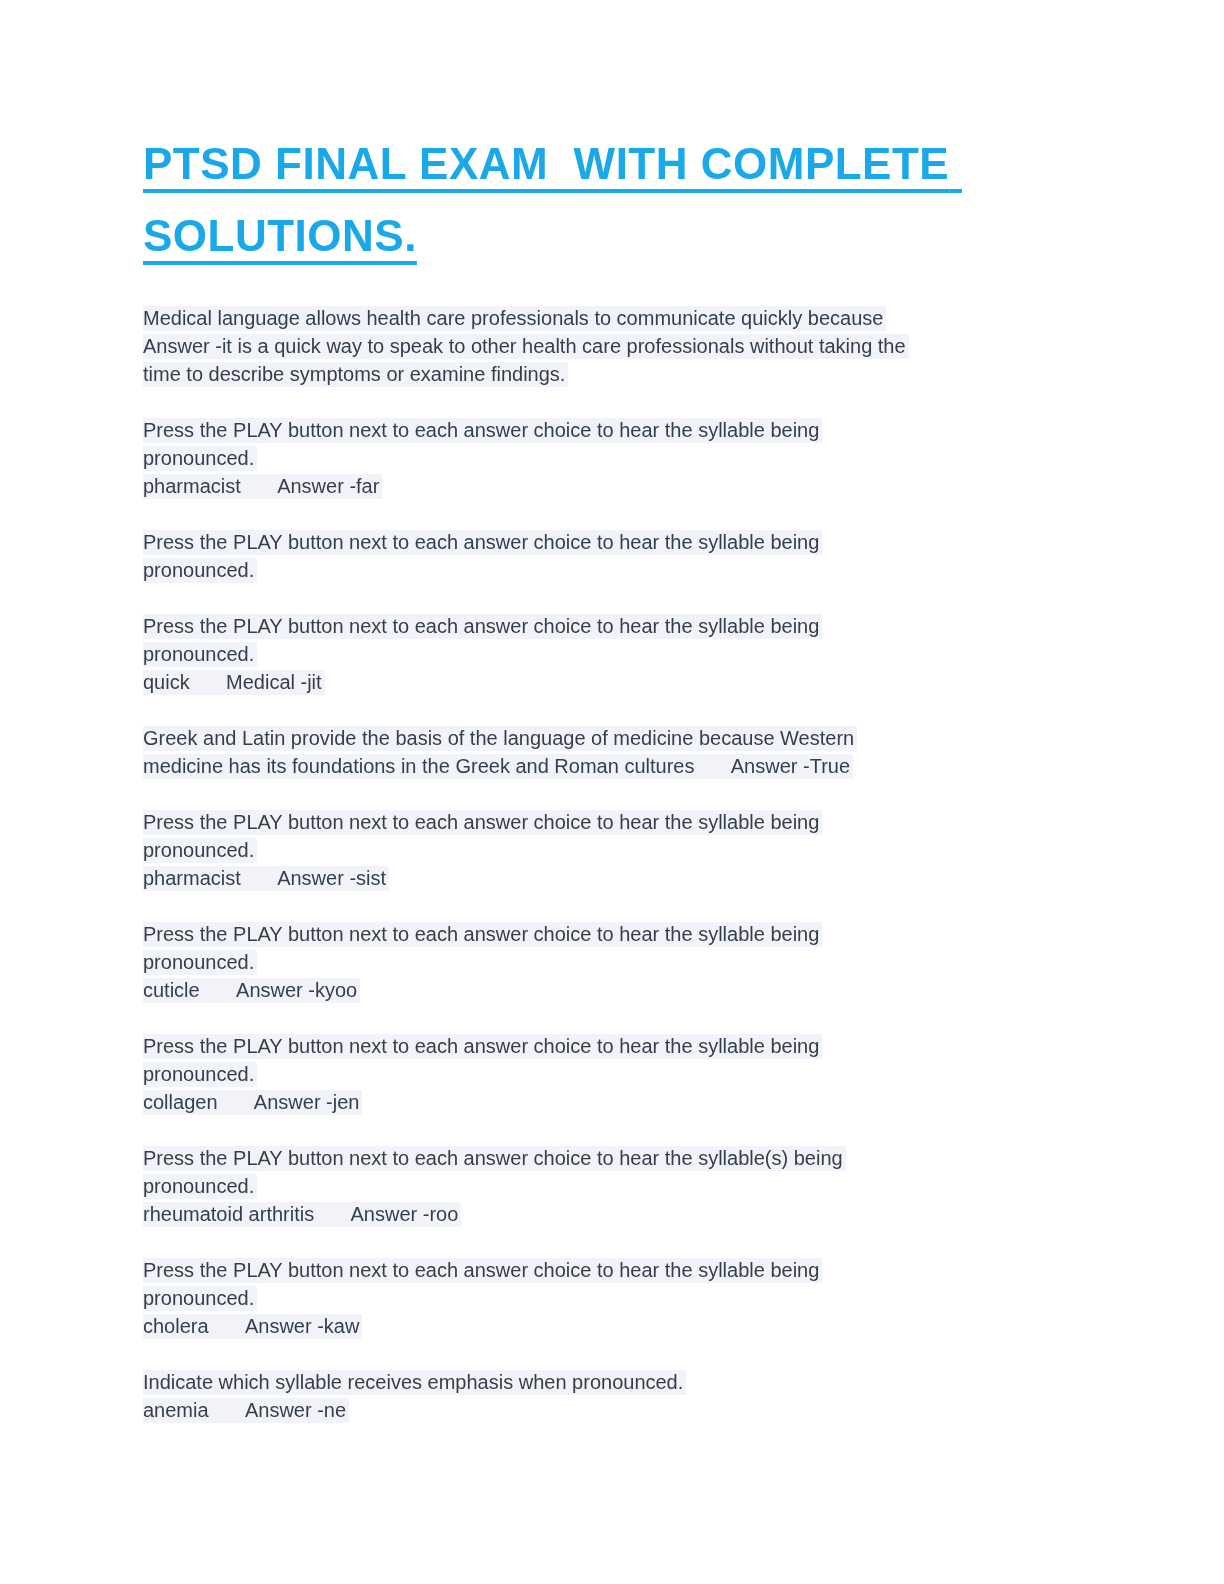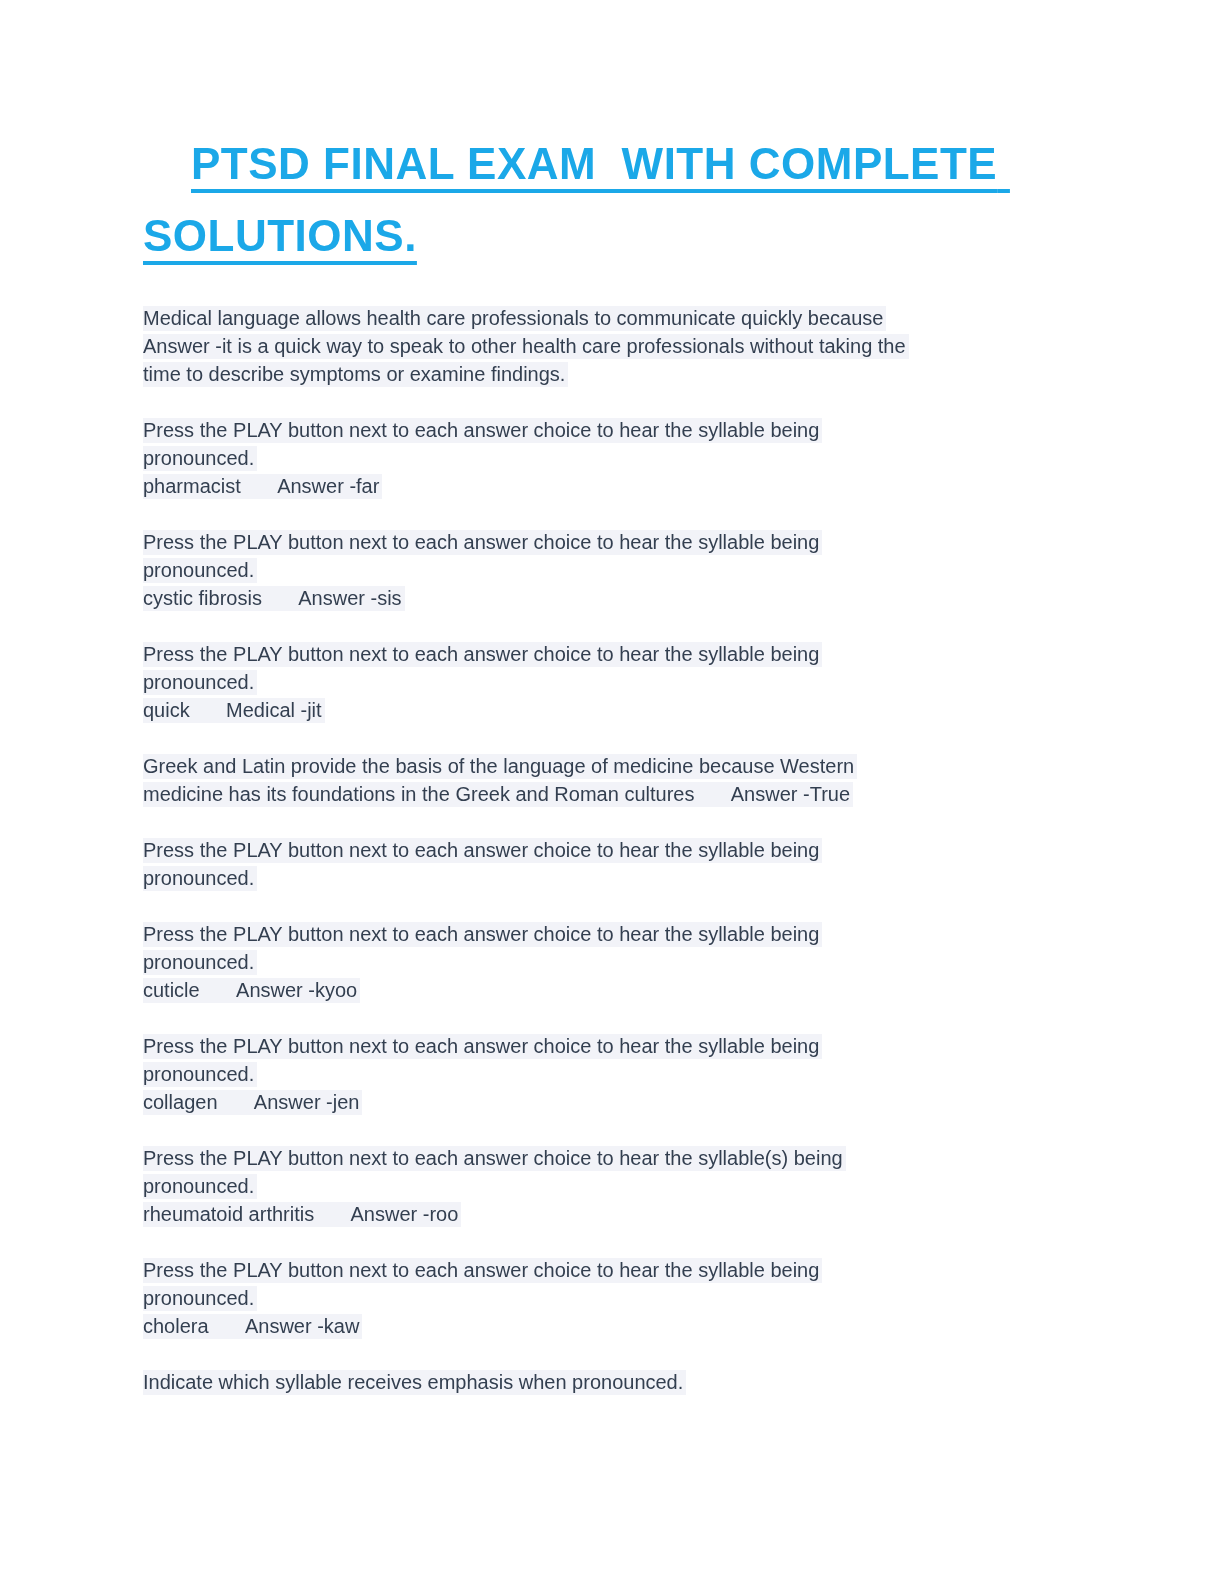--- a/index.html
+++ b/index.html
@@ -26,21 +26,20 @@
     font-weight: bold;
     color: var(--title-color);
     max-width: 940px;
     letter-spacing: 0.5px;
   }
   .doc-title .title-text {
     text-decoration: underline;
     text-decoration-thickness: 4px;
     text-underline-offset: 10px;
     white-space: pre-wrap;
-    margin-left: 48px;
   }
   .qa-list { max-width: 945px; }
   .qa-block { margin-bottom: 28px; }
   .qa-block:last-child { margin-bottom: 16px; }
   .line {
     font-size: 20px;
     line-height: 28px;
     color: var(--text-color);
     white-space: nowrap;
   }
@@ -63,34 +62,34 @@
         <div class="line"><span class="hl">time to describe symptoms or examine findings.</span></div>
       </div>
       <div class="qa-block">
         <div class="line"><span class="hl">Press the PLAY button next to each answer choice to hear the syllable being</span></div>
         <div class="line"><span class="hl">pronounced.</span></div>
         <div class="line"><span class="hl">pharmacist</span><span class="hl gap">&nbsp;&nbsp;&nbsp;&nbsp;&nbsp;&nbsp;</span><span class="hl">Answer -far</span></div>
       </div>
       <div class="qa-block">
         <div class="line"><span class="hl">Press the PLAY button next to each answer choice to hear the syllable being</span></div>
         <div class="line"><span class="hl">pronounced.</span></div>
-        <div class="line"><span class="hl">cystic fibrosis</span><span class="hl gap">&nbsp;&nbsp;&nbsp;&nbsp;&nbsp;&nbsp;</span><span class="hl">Answer -sis</span></div>
       </div>
       <div class="qa-block">
         <div class="line"><span class="hl">Press the PLAY button next to each answer choice to hear the syllable being</span></div>
         <div class="line"><span class="hl">pronounced.</span></div>
         <div class="line"><span class="hl">quick</span><span class="hl gap">&nbsp;&nbsp;&nbsp;&nbsp;&nbsp;&nbsp;</span><span class="hl">Medical -jit</span></div>
       </div>
       <div class="qa-block">
         <div class="line"><span class="hl">Greek and Latin provide the basis of the language of medicine because Western</span></div>
         <div class="line"><span class="hl">medicine has its foundations in the Greek and Roman cultures</span><span class="hl gap">&nbsp;&nbsp;&nbsp;&nbsp;&nbsp;&nbsp;</span><span class="hl">Answer -True</span></div>
       </div>
       <div class="qa-block">
         <div class="line"><span class="hl">Press the PLAY button next to each answer choice to hear the syllable being</span></div>
         <div class="line"><span class="hl">pronounced.</span></div>
+        <div class="line"><span class="hl">pharmacist</span><span class="hl gap">&nbsp;&nbsp;&nbsp;&nbsp;&nbsp;&nbsp;</span><span class="hl">Answer -sist</span></div>
       </div>
       <div class="qa-block">
         <div class="line"><span class="hl">Press the PLAY button next to each answer choice to hear the syllable being</span></div>
         <div class="line"><span class="hl">pronounced.</span></div>
         <div class="line"><span class="hl">cuticle</span><span class="hl gap">&nbsp;&nbsp;&nbsp;&nbsp;&nbsp;&nbsp;</span><span class="hl">Answer -kyoo</span></div>
       </div>
       <div class="qa-block">
         <div class="line"><span class="hl">Press the PLAY button next to each answer choice to hear the syllable being</span></div>
         <div class="line"><span class="hl">pronounced.</span></div>
         <div class="line"><span class="hl">collagen</span><span class="hl gap">&nbsp;&nbsp;&nbsp;&nbsp;&nbsp;&nbsp;</span><span class="hl">Answer -jen</span></div>
@@ -100,15 +99,16 @@
         <div class="line"><span class="hl">pronounced.</span></div>
         <div class="line"><span class="hl">rheumatoid arthritis</span><span class="hl gap">&nbsp;&nbsp;&nbsp;&nbsp;&nbsp;&nbsp;</span><span class="hl">Answer -roo</span></div>
       </div>
       <div class="qa-block">
         <div class="line"><span class="hl">Press the PLAY button next to each answer choice to hear the syllable being</span></div>
         <div class="line"><span class="hl">pronounced.</span></div>
         <div class="line"><span class="hl">cholera</span><span class="hl gap">&nbsp;&nbsp;&nbsp;&nbsp;&nbsp;&nbsp;</span><span class="hl">Answer -kaw</span></div>
       </div>
       <div class="qa-block">
         <div class="line"><span class="hl">Indicate which syllable receives emphasis when pronounced.</span></div>
+        <div class="line"><span class="hl">anemia</span><span class="hl gap">&nbsp;&nbsp;&nbsp;&nbsp;&nbsp;&nbsp;</span><span class="hl">Answer -ne</span></div>
       </div>
     </div>
 </div>
 
 </body></html>

